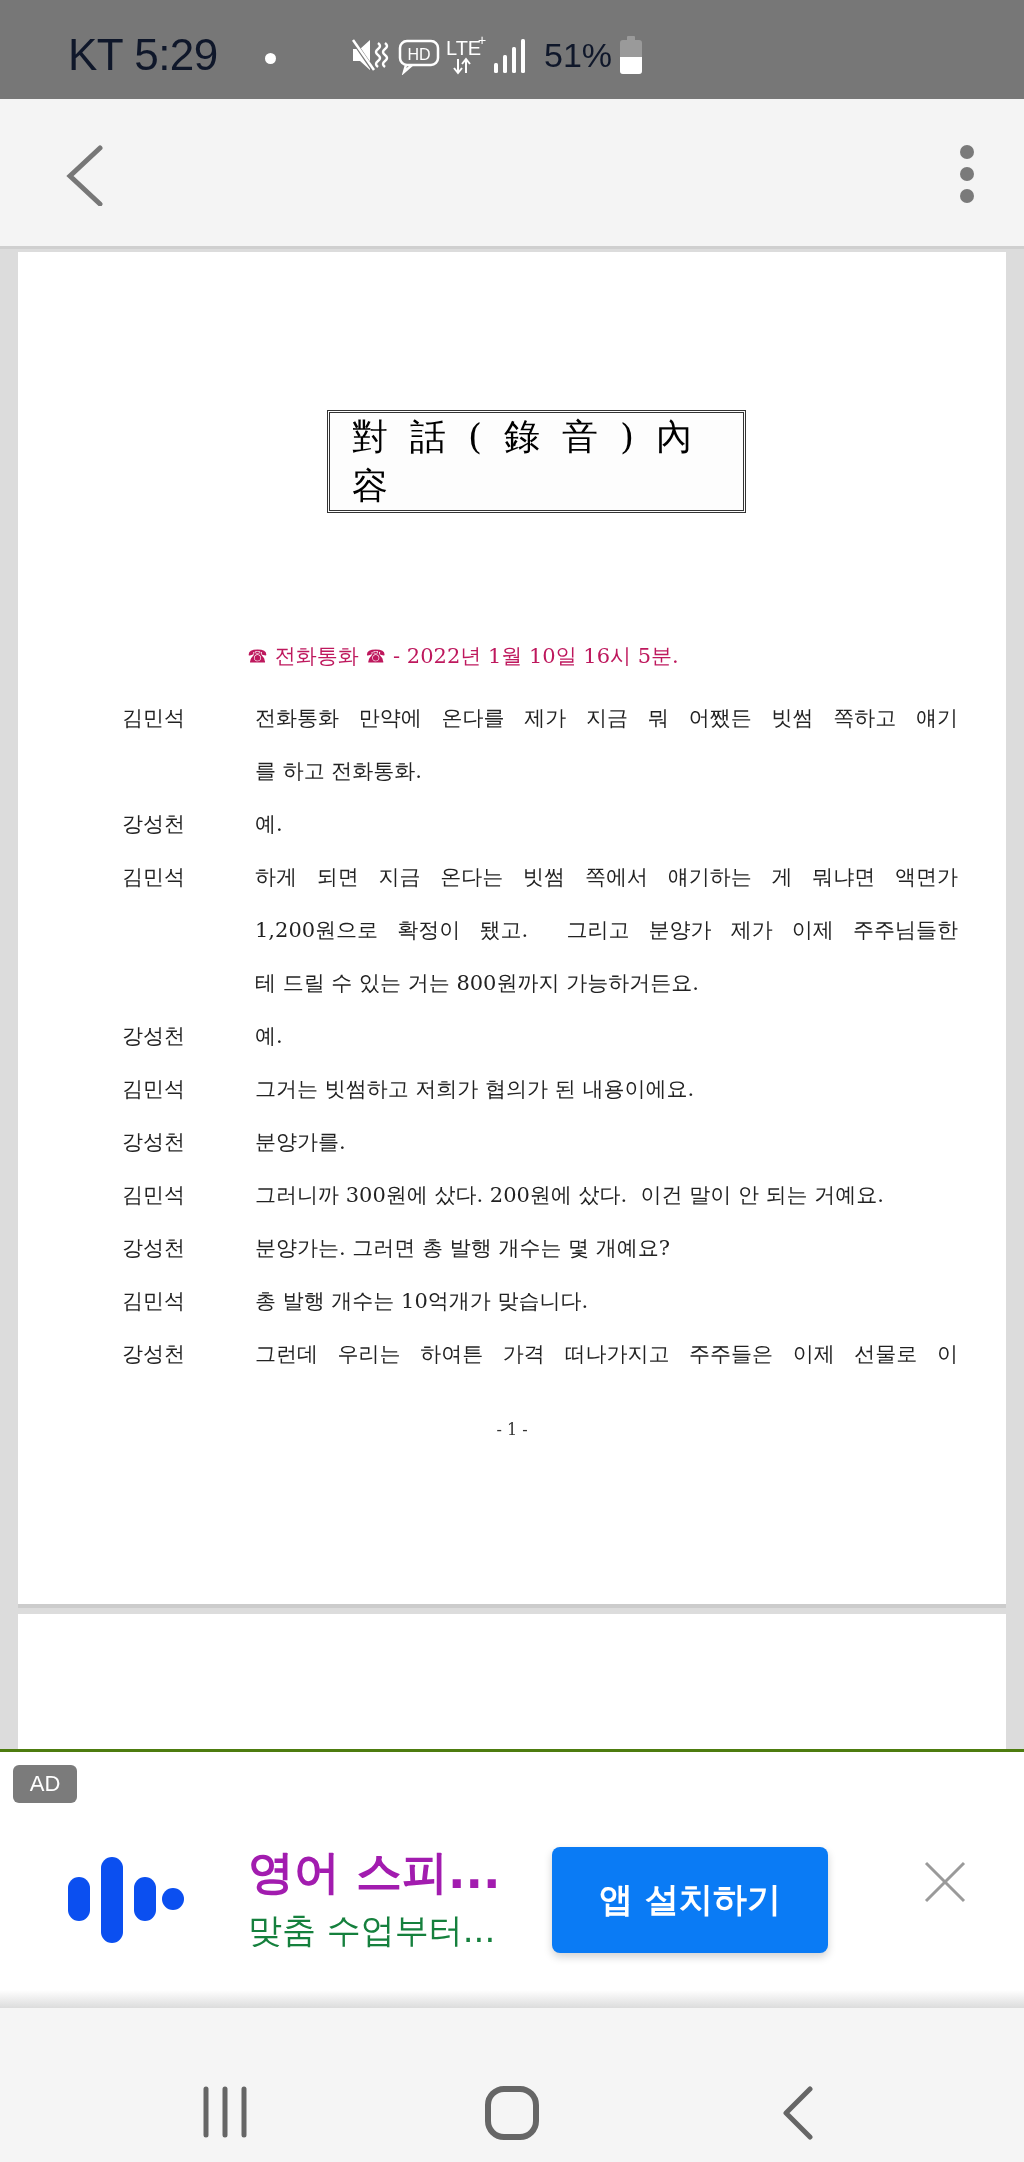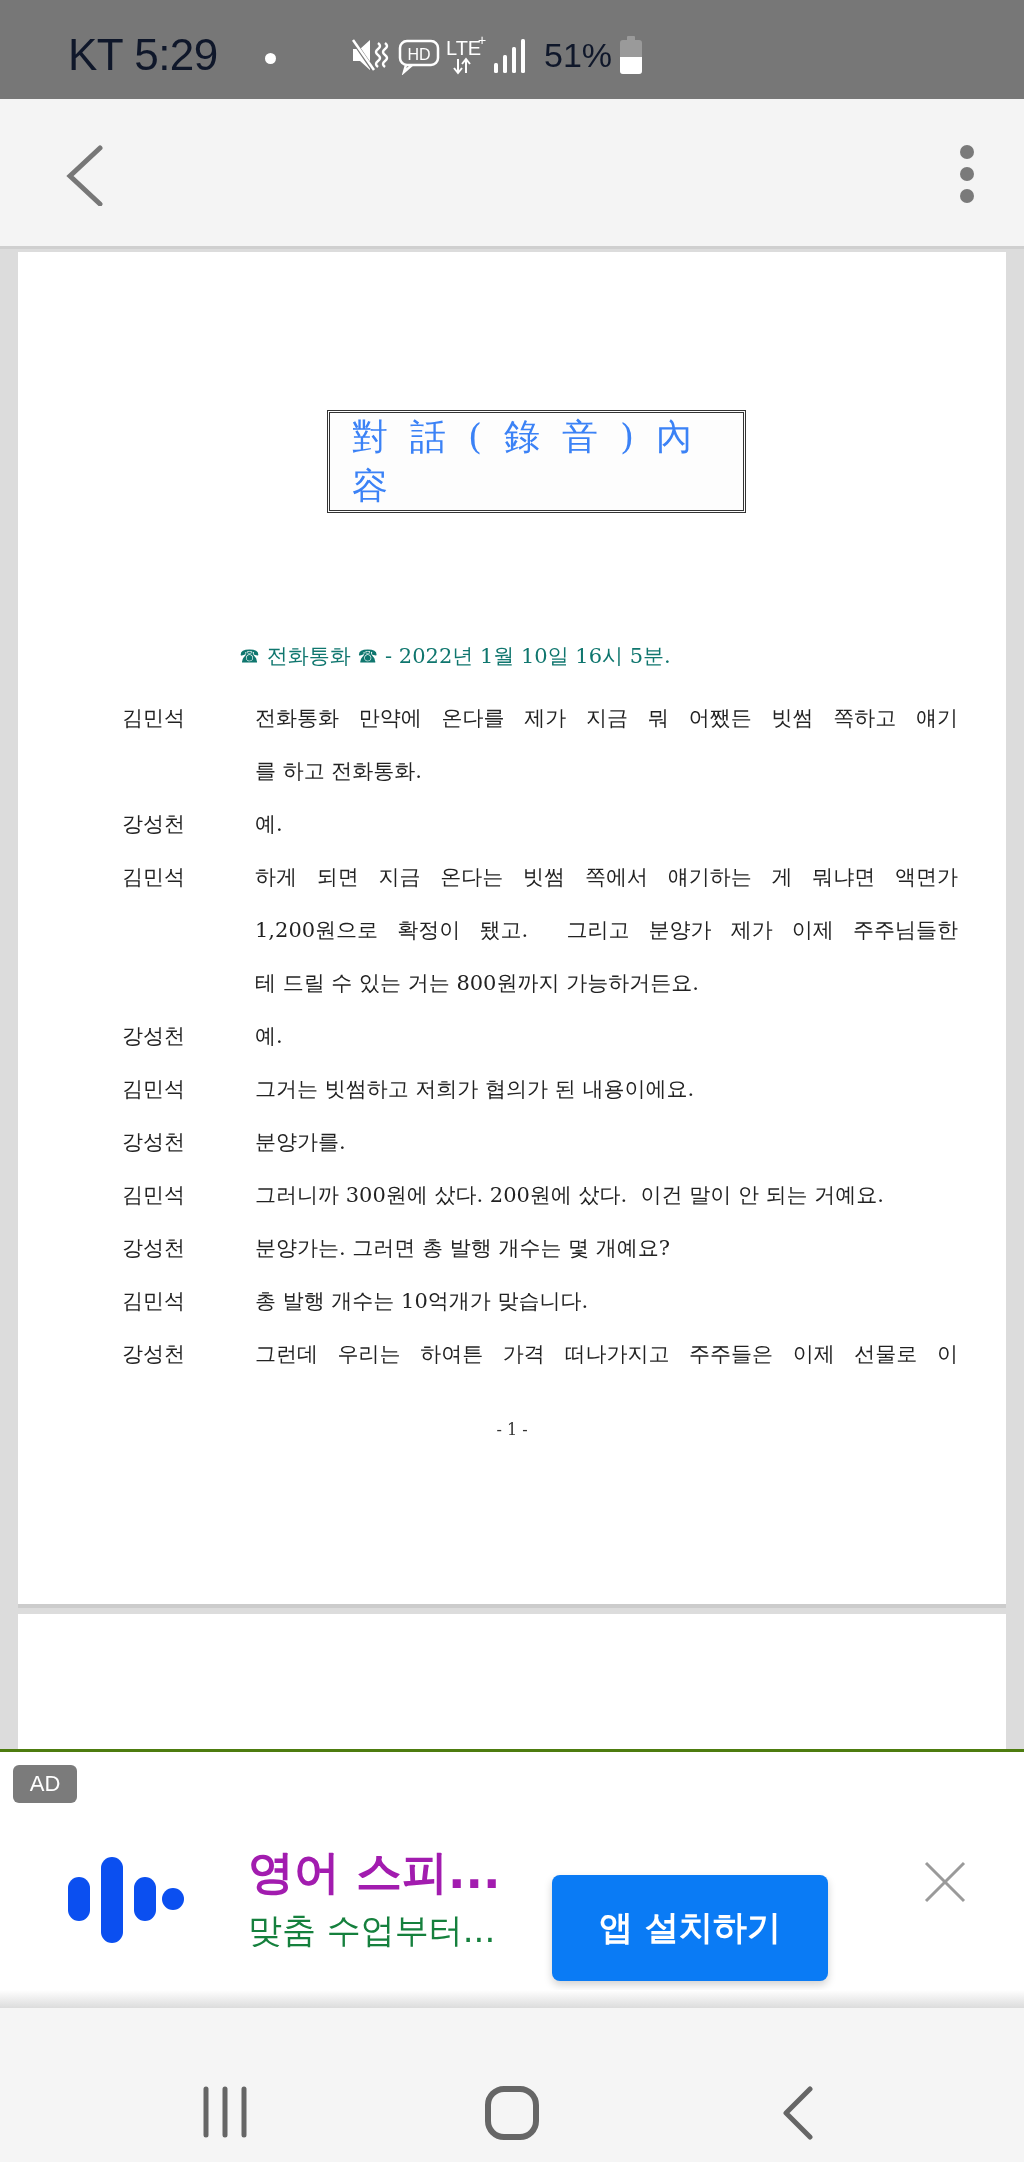--- a/index.html
+++ b/index.html
@@ -23,36 +23,36 @@
   .back-button { position: absolute; left: 56px; top: 43px; width: 60px; height: 64px; cursor: pointer; }
   .more-button { position: absolute; left: 950px; top: 44px; width: 34px; height: 62px; cursor: pointer; }
   .more-button span { position: absolute; left: 10px; width: 14px; height: 14px; border-radius: 50%; background: #7a7a7a; }
 
   
   .viewer { position: absolute; left: 0; top: 252px; width: 1024px; height: 1497px; background: #dcdcdc; overflow: hidden; }
   .page { position: absolute; left: 18px; top: 0; width: 988px; height: 1356px; background: #ffffff; border-bottom: 4px solid #cccccc; }
   .page2 { position: absolute; left: 18px; top: 1362px; width: 988px; height: 200px; background: #ffffff; }
 
   .doc-title-box { position: absolute; left: 309px; top: 158px; width: 419px; height: 103px; border: 3px double #333; display: flex; align-items: center; justify-content: center; background: #fdfdfd; }
-  .doc-title { font-family: "DejaVu Serif", serif; font-size: 36px; color: #3b82f6; letter-spacing: 22px; padding-left: 22px; }
-
-  .call-header { position: absolute; left: 221px; top: 390px; font-family: "DejaVu Serif", serif; font-size: 21px; color: #0f766e; white-space: nowrap; }
+  .doc-title { font-family: "DejaVu Serif", serif; font-size: 36px; color: #000000; letter-spacing: 22px; padding-left: 22px; }
+
+  .call-header { position: absolute; left: 229px; top: 390px; font-family: "DejaVu Serif", serif; font-size: 21px; color: #be185d; white-space: nowrap; }
   .dialogue { position: absolute; left: 104px; top: 440px; width: 836px; }
   .dlg-row { display: flex; font-family: "DejaVu Serif", serif; font-size: 21px; color: #222; line-height: 53px; }
   .dlg-speaker { width: 133px; flex: none; }
   .dlg-text { flex: 1; text-align: justify; text-align-last: left; }
   .page-number { position: absolute; left: 0; width: 988px; top: 1168px; text-align: center; font-family: "DejaVu Serif", serif; font-size: 16px; color: #333; }
 
   
   .ad-banner { position: absolute; left: 0; top: 1749px; width: 1024px; height: 256px; background: #ffffff; border-top: 3px solid #4d7c0f; }
   .ad-badge { position: absolute; left: 13px; top: 13px; width: 64px; height: 38px; background: #7b7b7b; color: #fff; border-radius: 6px; font-family: "Liberation Sans", sans-serif; font-size: 22px; display: flex; align-items: center; justify-content: center; }
   .ad-logo { position: absolute; left: 66px; top: 105px; width: 120px; height: 90px; }
   .ad-title { position: absolute; left: 248px; top: 90px; font-family: "DejaVu Sans", sans-serif; font-weight: bold; font-size: 46px; color: #a21caf; white-space: nowrap; }
   .ad-subtitle { position: absolute; left: 248px; top: 156px; font-family: "DejaVu Sans", sans-serif; font-size: 34px; color: #15803d; white-space: nowrap; }
-  .install-button { position: absolute; left: 552px; top: 95px; width: 276px; height: 106px; background: #0a7bf5; color: #fff; border-radius: 8px; font-family: "DejaVu Sans", sans-serif; font-weight: bold; font-size: 34px; display: flex; align-items: center; justify-content: center; box-shadow: 0 4px 8px rgba(0,0,0,0.18); cursor: pointer; border: none; margin-top: 28px; }
+  .install-button { position: absolute; left: 552px; top: 95px; width: 276px; height: 106px; background: #0a7bf5; color: #fff; border-radius: 8px; font-family: "DejaVu Sans", sans-serif; font-weight: bold; font-size: 34px; display: flex; align-items: center; justify-content: center; box-shadow: 0 4px 8px rgba(0,0,0,0.18); cursor: pointer; border: none; }
   .ad-close { position: absolute; left: 922px; top: 107px; width: 46px; height: 46px; cursor: pointer; }
   .ad-shadow { position: absolute; left: 0; top: 1990px; width: 1024px; height: 20px; background: linear-gradient(#ffffff, #d8d8d8); }
 
   
   .nav-bar { position: absolute; left: 0; top: 2008px; width: 1024px; height: 154px; background: #f5f5f5; }
   .nav-recents { position: absolute; left: 200px; top: 78px; width: 50px; height: 52px; cursor: pointer; }
   .nav-home { position: absolute; left: 484px; top: 78px; width: 56px; height: 54px; cursor: pointer; }
   .nav-back { position: absolute; left: 778px; top: 78px; width: 40px; height: 54px; cursor: pointer; }
 </style>
 </head>

